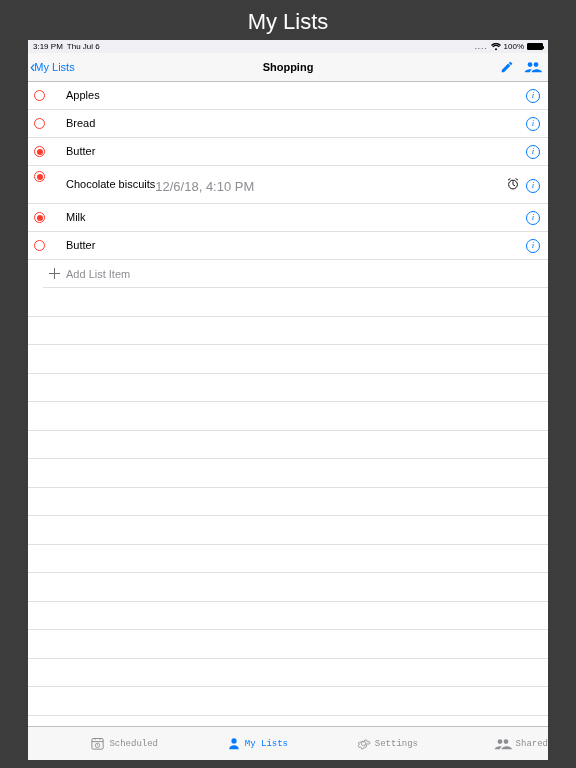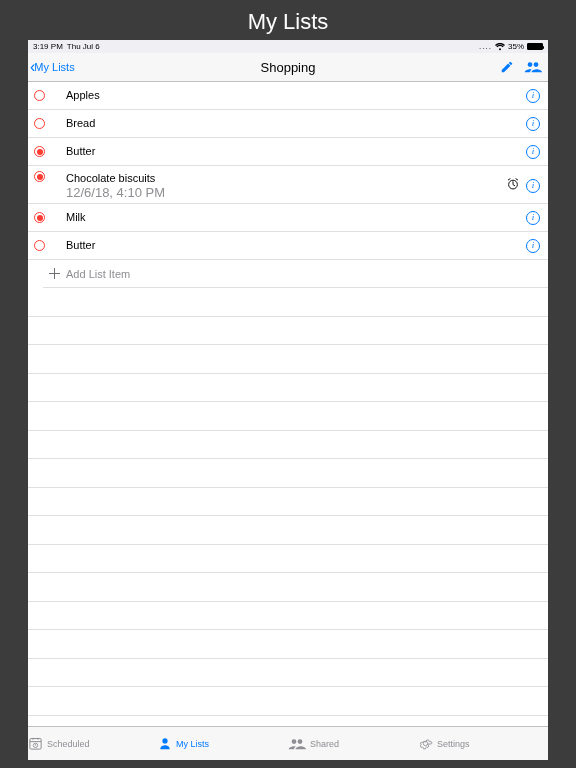--- a/index.html
+++ b/index.html
@@ -77,22 +77,22 @@
     align-items: center;
     color: #007aff;
     font-size: 11px;
     font-weight: 400;
   }
   .nav-back .chev { font-size: 16px; line-height: 1; margin-right: -1px; font-weight:400;}
   .nav-title {
     position: absolute;
     left: 50%;
     transform: translateX(-50%);
-    font-size: 13px;
-    font-weight: 400;
+    font-size: 11px;
+    font-weight: 700;
     color: #000;
   }
   .nav-actions { display: flex; gap: 10px; align-items:center; }
   .nav-actions svg { display:block; }
   
   .list-area {
     position: absolute;
     top: 42px;
     left: 0;
     right: 0;
@@ -175,49 +175,50 @@
     bottom: 0; left: 0; right: 0;
     height: 34px;
     background: #f7f7f8;
     border-top: 0.5px solid #c0c0c4;
     display: flex;
   }
   .tab {
     flex: 1;
     display: flex;
     align-items: center;
-    justify-content: flex-start;
+    justify-content: flex-end;
     gap: 4px;
     color: #8e8e93;
     font-size: 9px;
+    font-family: Liberation Mono, monospace;
   }
   .tab.active { color: #007aff; }
   .tab svg { display:block; }
-  .txt-stack { display:flex; flex-direction:column; align-items:flex-start; }
+  .txt-stack { display:flex; flex-direction:row; align-items:flex-start; }
 </style>
 </head>
 <body>
 
 <div class="outer-title">My Lists</div>
 
 <div class="device">
 
   <div class="status-bar">
     <div class="status-left">
       <span>3:19 PM</span>
       <span>Thu Jul 6</span>
     </div>
     <div class="status-right">
       <span style="letter-spacing:1px;">....</span>
       <span class="wifi-icon">
         <svg width="10" height="8" viewBox="0 0 10 8">
             <path d="M5 7.2 a1 1 0 1 0 0-2 1 1 0 0 0 0 2zM1.3 3.3a5.3 5.3 0 0 1 7.4 0l-1 1a3.9 3.9 0 0 0-5.4 0zM0 1.9a7.2 7.2 0 0 1 10 0l-1 1a5.8 5.8 0 0 0-8 0z" fill="#000"></path>
           </svg>
       </span>
-      <span>35%</span>
+      <span>100%</span>
       <span class="battery-icon"></span>
     </div>
   </div>
 
   <div class="nav-bar">
     <div class="nav-back">
       <span class="chev">‹</span>
       <span>My Lists</span>
     </div>
     <div class="nav-title">Shopping</div>
@@ -329,26 +330,26 @@
         </svg>
       <span>Scheduled</span>
     </div>
     <div class="tab active">
       <svg width="14" height="15" viewBox="0 0 24 24">
           <path d="M12 12a4.5 4.5 0 1 0 0-9 4.5 4.5 0 0 0 0 9zm-8 9c0-4 5-6 8-6s8 2 8 6v1H4z" fill="#007aff"></path>
         </svg>
       <span>My Lists</span>
     </div>
     <div class="tab">
+      <svg width="15" height="15" viewBox="0 0 24 24">
+          <path d="M12 15.5A3.5 3.5 0 1 0 12 8.5a3.5 3.5 0 0 0 0 7zm8.9-2.7l1.7-1.3-1.6-2.8-2 .6a7 7 0 0 0-1.4-.8l-.4-2.1h-3.2l-.4 2.1c-.5.2-1 .5-1.4.8l-2-.6L3.4 11.5l1.7 1.3c0 .2 0 .5 0 .7s0 .5 0 .7l-1.7 1.3 1.6 2.8 2-.6c.4.3.9.6 1.4.8l.4 2.1h3.2l.4-2.1c.5-.2 1-.5 1.4-.8l2 .6 1.6-2.8-1.7-1.3c0-.2 0-.5 0-.7s0-.5 0-.7z" fill="none" stroke="#8e8e93" stroke-width="1.3"></path>
+        </svg>
+      <span>Settings</span>
+    </div>
+    <div class="tab">
       <svg width="18" height="14" viewBox="0 0 24 16">
           <path d="M8 8a3.2 3.2 0 1 0 0-6.4A3.2 3.2 0 0 0 8 8zm8 0a3.2 3.2 0 1 0 0-6.4A3.2 3.2 0 0 0 16 8zM1 15c0-2.6 4.7-4 7-4 .7 0 1.6.1 2.5.4C9 12.3 8 13.5 8 15H1zm9 0c0-2.6 4.7-4 7-4s7 1.4 7 4h-14z" fill="#8e8e93"></path>
         </svg>
       <span>Shared</span>
     </div>
-    <div class="tab">
-      <svg width="15" height="15" viewBox="0 0 24 24">
-          <path d="M12 15.5A3.5 3.5 0 1 0 12 8.5a3.5 3.5 0 0 0 0 7zm8.9-2.7l1.7-1.3-1.6-2.8-2 .6a7 7 0 0 0-1.4-.8l-.4-2.1h-3.2l-.4 2.1c-.5.2-1 .5-1.4.8l-2-.6L3.4 11.5l1.7 1.3c0 .2 0 .5 0 .7s0 .5 0 .7l-1.7 1.3 1.6 2.8 2-.6c.4.3.9.6 1.4.8l.4 2.1h3.2l.4-2.1c.5-.2 1-.5 1.4-.8l2 .6 1.6-2.8-1.7-1.3c0-.2 0-.5 0-.7s0-.5 0-.7z" fill="none" stroke="#8e8e93" stroke-width="1.3"></path>
-        </svg>
-      <span>Settings</span>
-    </div>
   </div>
 
 </div>
 
 </body></html>

